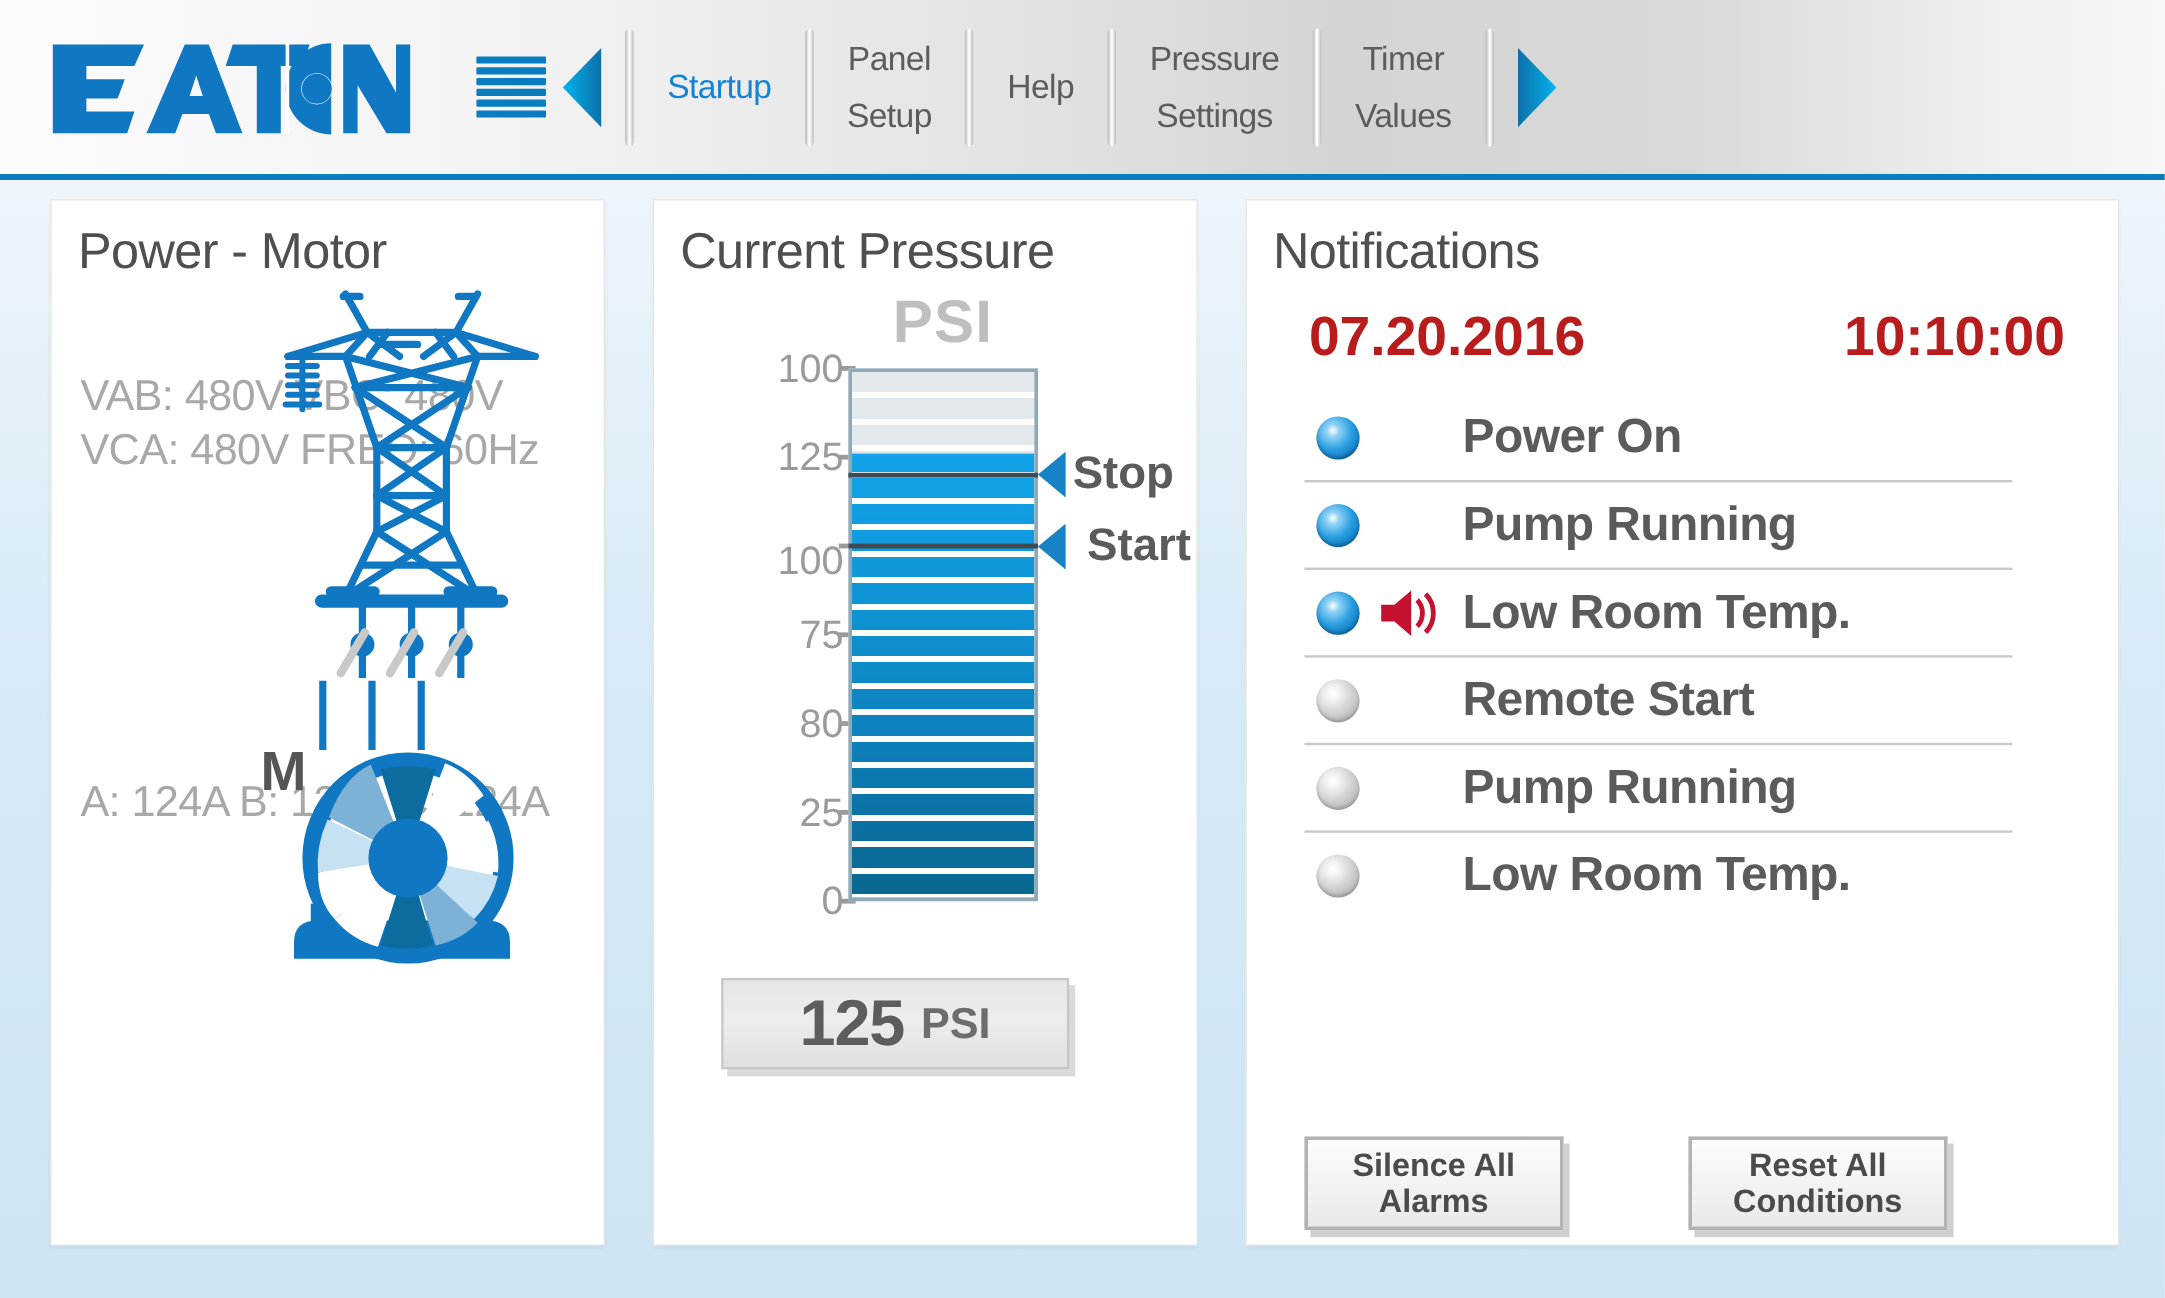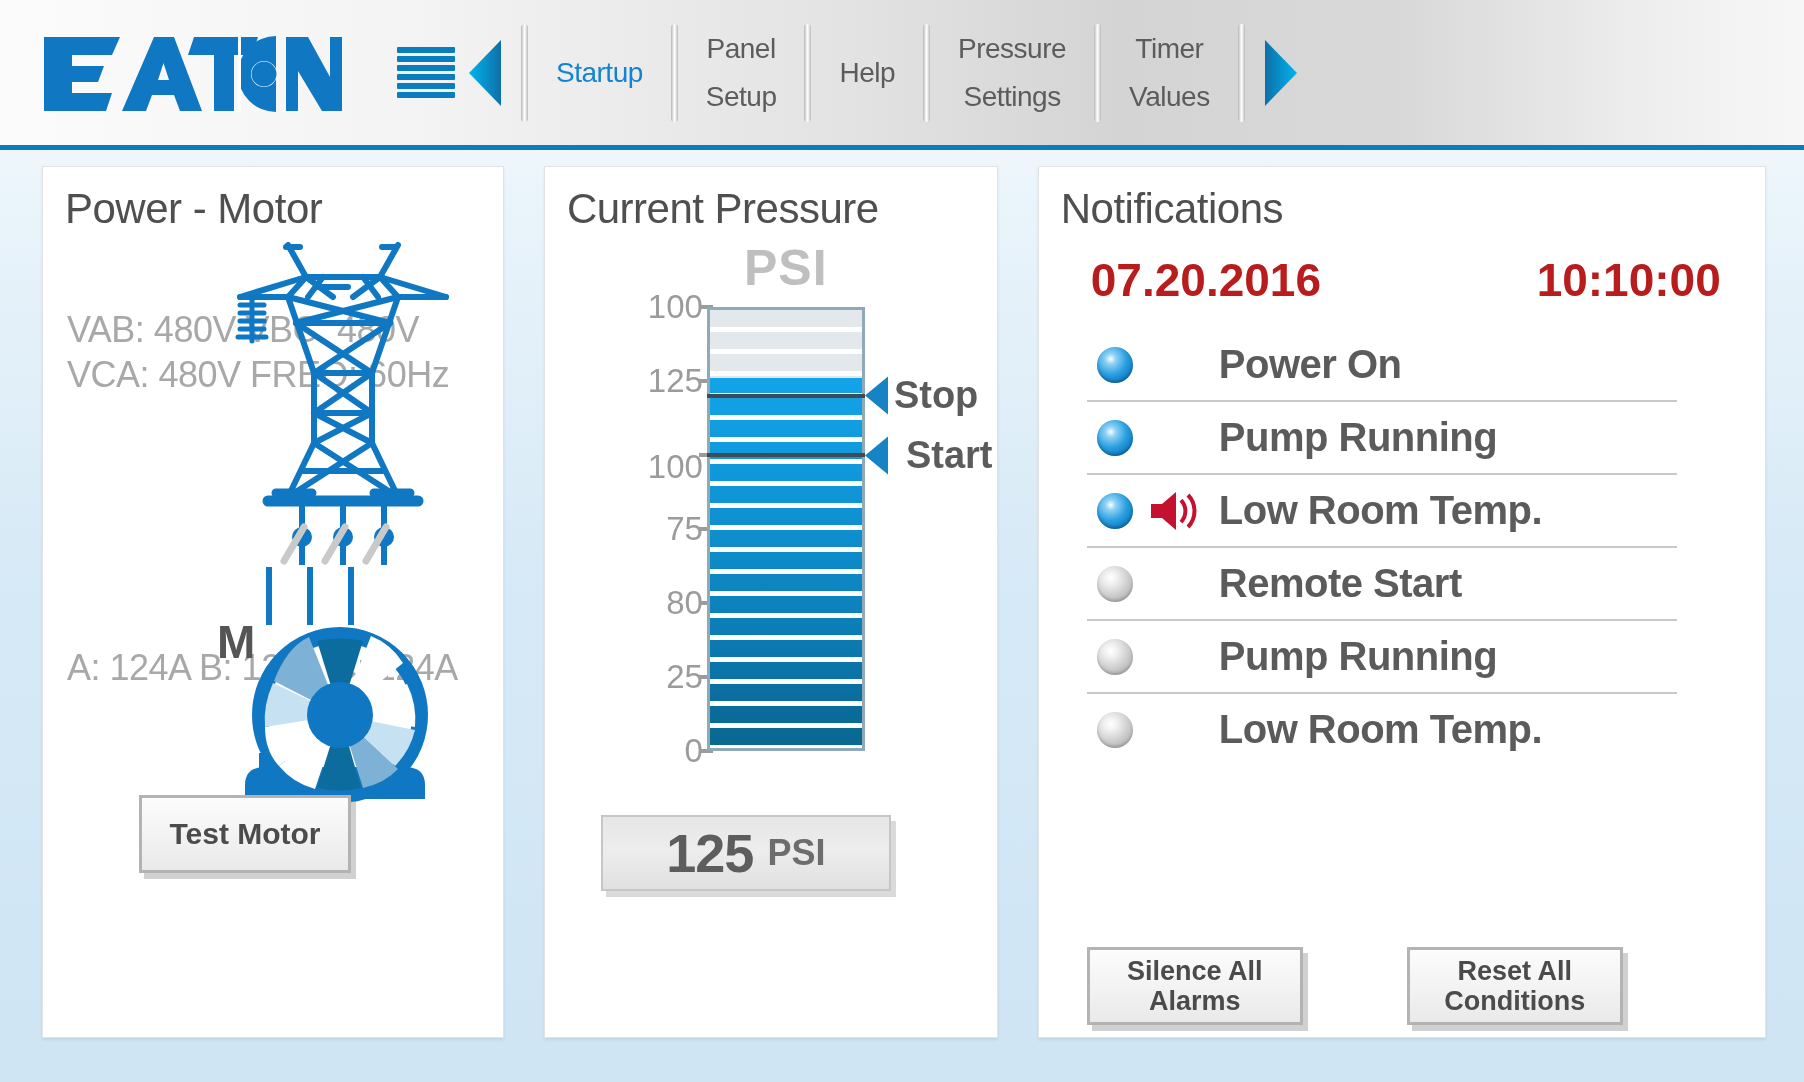--- a/index.html
+++ b/index.html
@@ -368,21 +368,20 @@
         <path d="M105 148 L128 221 Q150 216 163 202 Z" fill="#7db1d6"></path>
         <path d="M105 148 L82 221 Q105 226 126 221 Z" fill="#0d6c9e"></path>
         <path d="M105 148 L44 199 Q58 216 80 222 Z" fill="#ffffff"></path>
         <path d="M105 148 L30 160 Q30 184 44 199 Z" fill="#ffffff"></path>
         <path d="M105 148 L38 116 Q28 138 30 160 Z" fill="#c5e1f2"></path>
         <path d="M105 148 L74 70 Q52 80 39 114 Z" fill="#7db1d6"></path>
       </g>
       <circle cx="105" cy="148" r="33" fill="#1077c3"></circle>
     </svg>
 
-    <div class="btn3d" id="test-motor-btn">Test Motor</div>
   </div>
 
   <div class="card" id="card-press">
     <div class="card-title">Current Pressure</div>
     <div id="psi-label">PSI</div>
 
     <div id="gauge-wrap">
       <div id="gauge-ticks">
         <div class="tick" style="top: 0px;">100</div>
         <div class="tick" style="top: 74px;">125</div>

